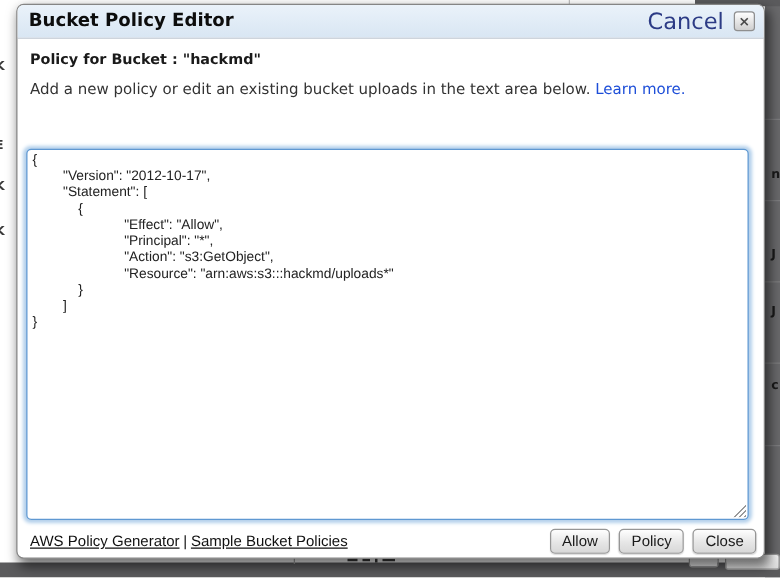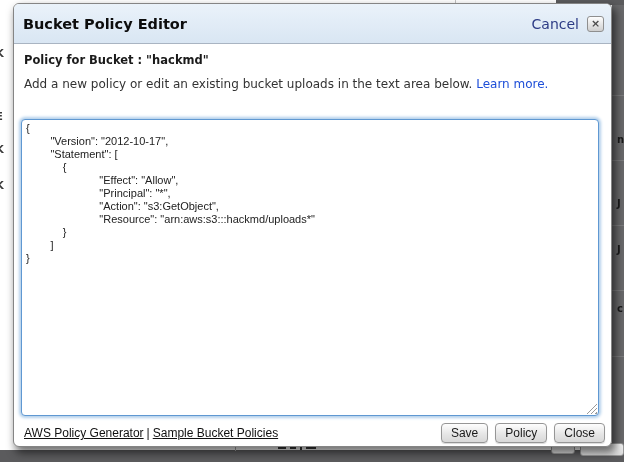--- a/index.html
+++ b/index.html
@@ -22,29 +22,29 @@
   .stub-1{left:551px;top:444px;width:22px;height:8px;}
   .stub-2{left:580px;top:443px;width:42px;height:11px;}
 
   
   .dialog{
     position:absolute;left:13px;top:3px;width:597px;height:442px;z-index:2;
     background:#ffffff;border:1px solid #858585;border-radius:6px;
     box-shadow:3px 5px 9px 1px rgba(0,0,0,0.55);
   }
   .dialog-header{
-    height:40px;box-sizing:border-box;
+    height:27px;box-sizing:border-box;
     background:linear-gradient(#eaf2fa,#d9e6f3);
     border-bottom:1px solid #a9b4c2;border-radius:5px 5px 0 0;
     display:flex;align-items:center;justify-content:space-between;
     padding:0 7px 0 9px;
   }
   .dialog-title{font-size:14.5px;font-weight:bold;color:#0d0d0d;letter-spacing:0;}
   .header-right{display:flex;align-items:center;}
-  .cancel-link{font-size:14px;color:#2c3b85;text-decoration:none;cursor:pointer;}
+  .cancel-link{font-size:18px;color:#2c3b85;text-decoration:none;cursor:pointer;}
   .x-btn{
     margin-left:8px;width:17px;height:16px;box-sizing:border-box;
     background:linear-gradient(#fefefe,#cfcfcf);
     border:1px solid #8f8f8f;border-radius:3px;
     display:flex;align-items:center;justify-content:center;
     font-size:11px;font-weight:bold;color:#4a4a4a;cursor:pointer;line-height:1;
   }
   .dialog-subtitle{
     margin:9px 10px 0 10px;font-size:11.5px;font-weight:bold;color:#1a1a1a;
   }
@@ -154,19 +154,19 @@
     <div class="policy-line">        ]</div>
     <div class="policy-line">}</div>
     <div class="resize-handle"></div>
   </div>
 
   <div class="dialog-footer">
     <span class="footer-links">
       <a class="footer-link">AWS Policy Generator</a><span class="link-sep">|</span><a class="footer-link">Sample Bucket Policies</a>
     </span>
     <span class="btn-row">
-      <button class="btn">Save</button>
+      <button class="btn">Allow</button>
       <button class="btn">Policy</button>
       <button class="btn">Close</button>
     </span>
   </div>
 
 </div>
 
 </body></html>

